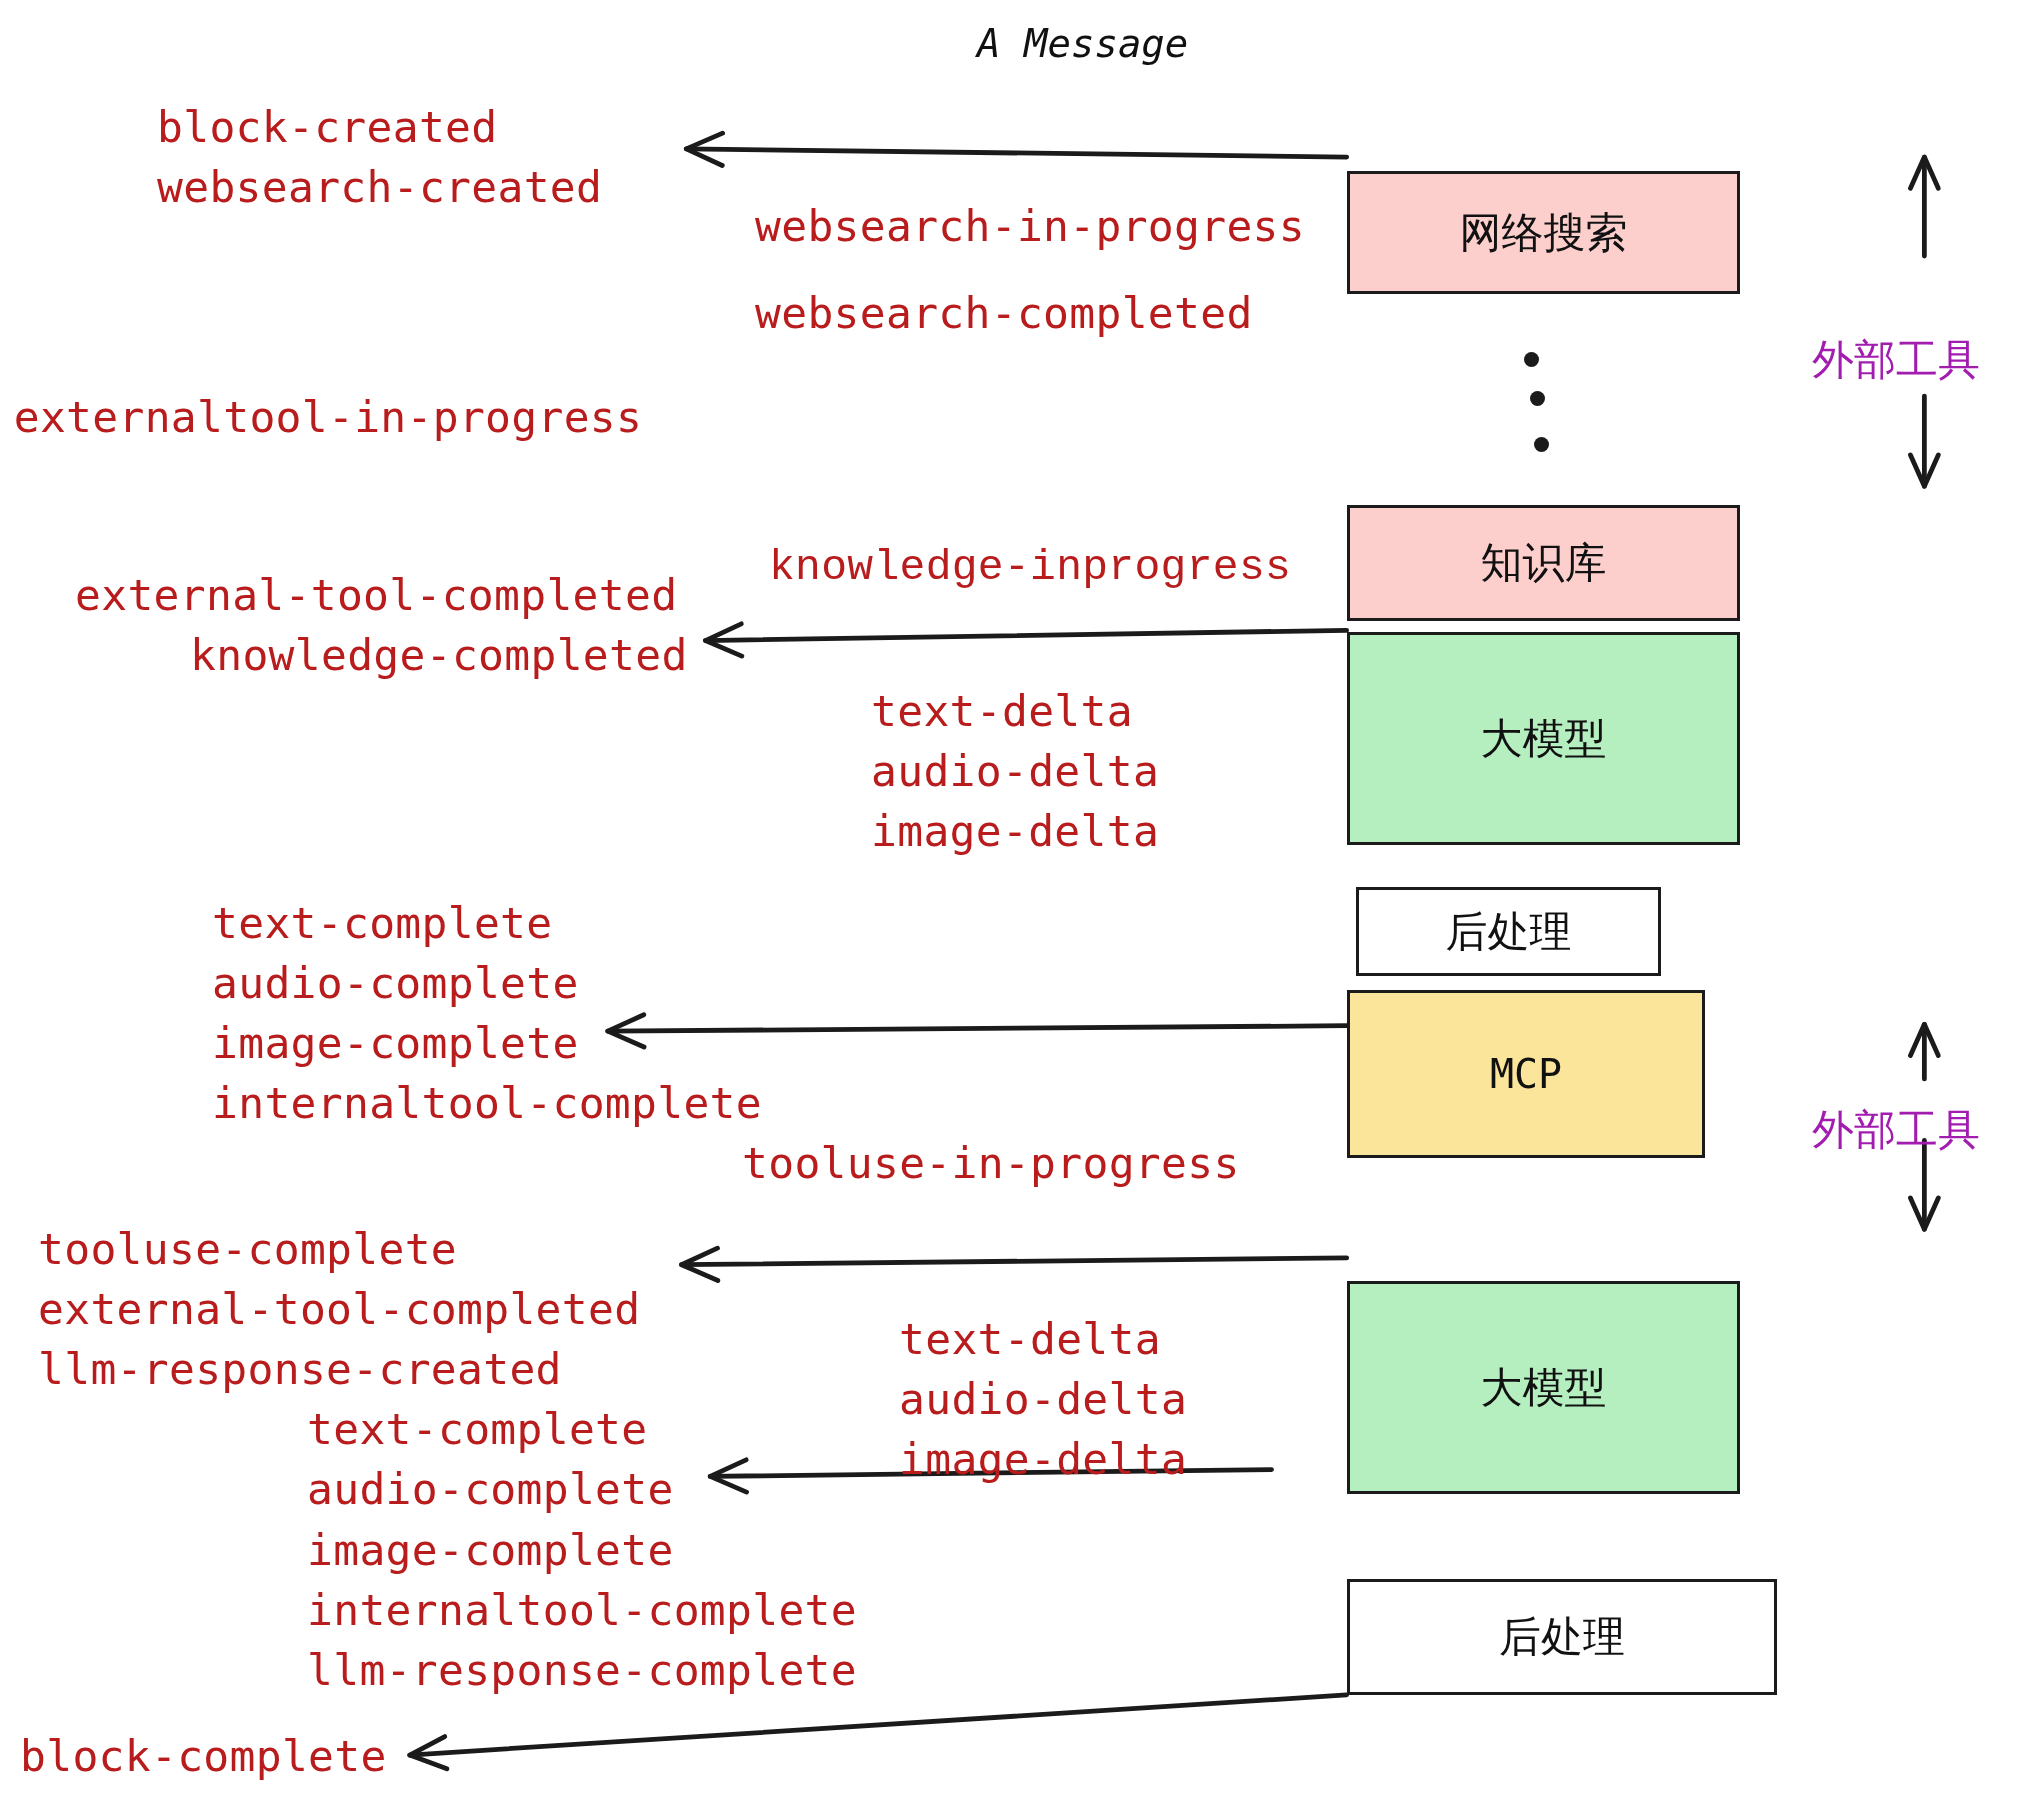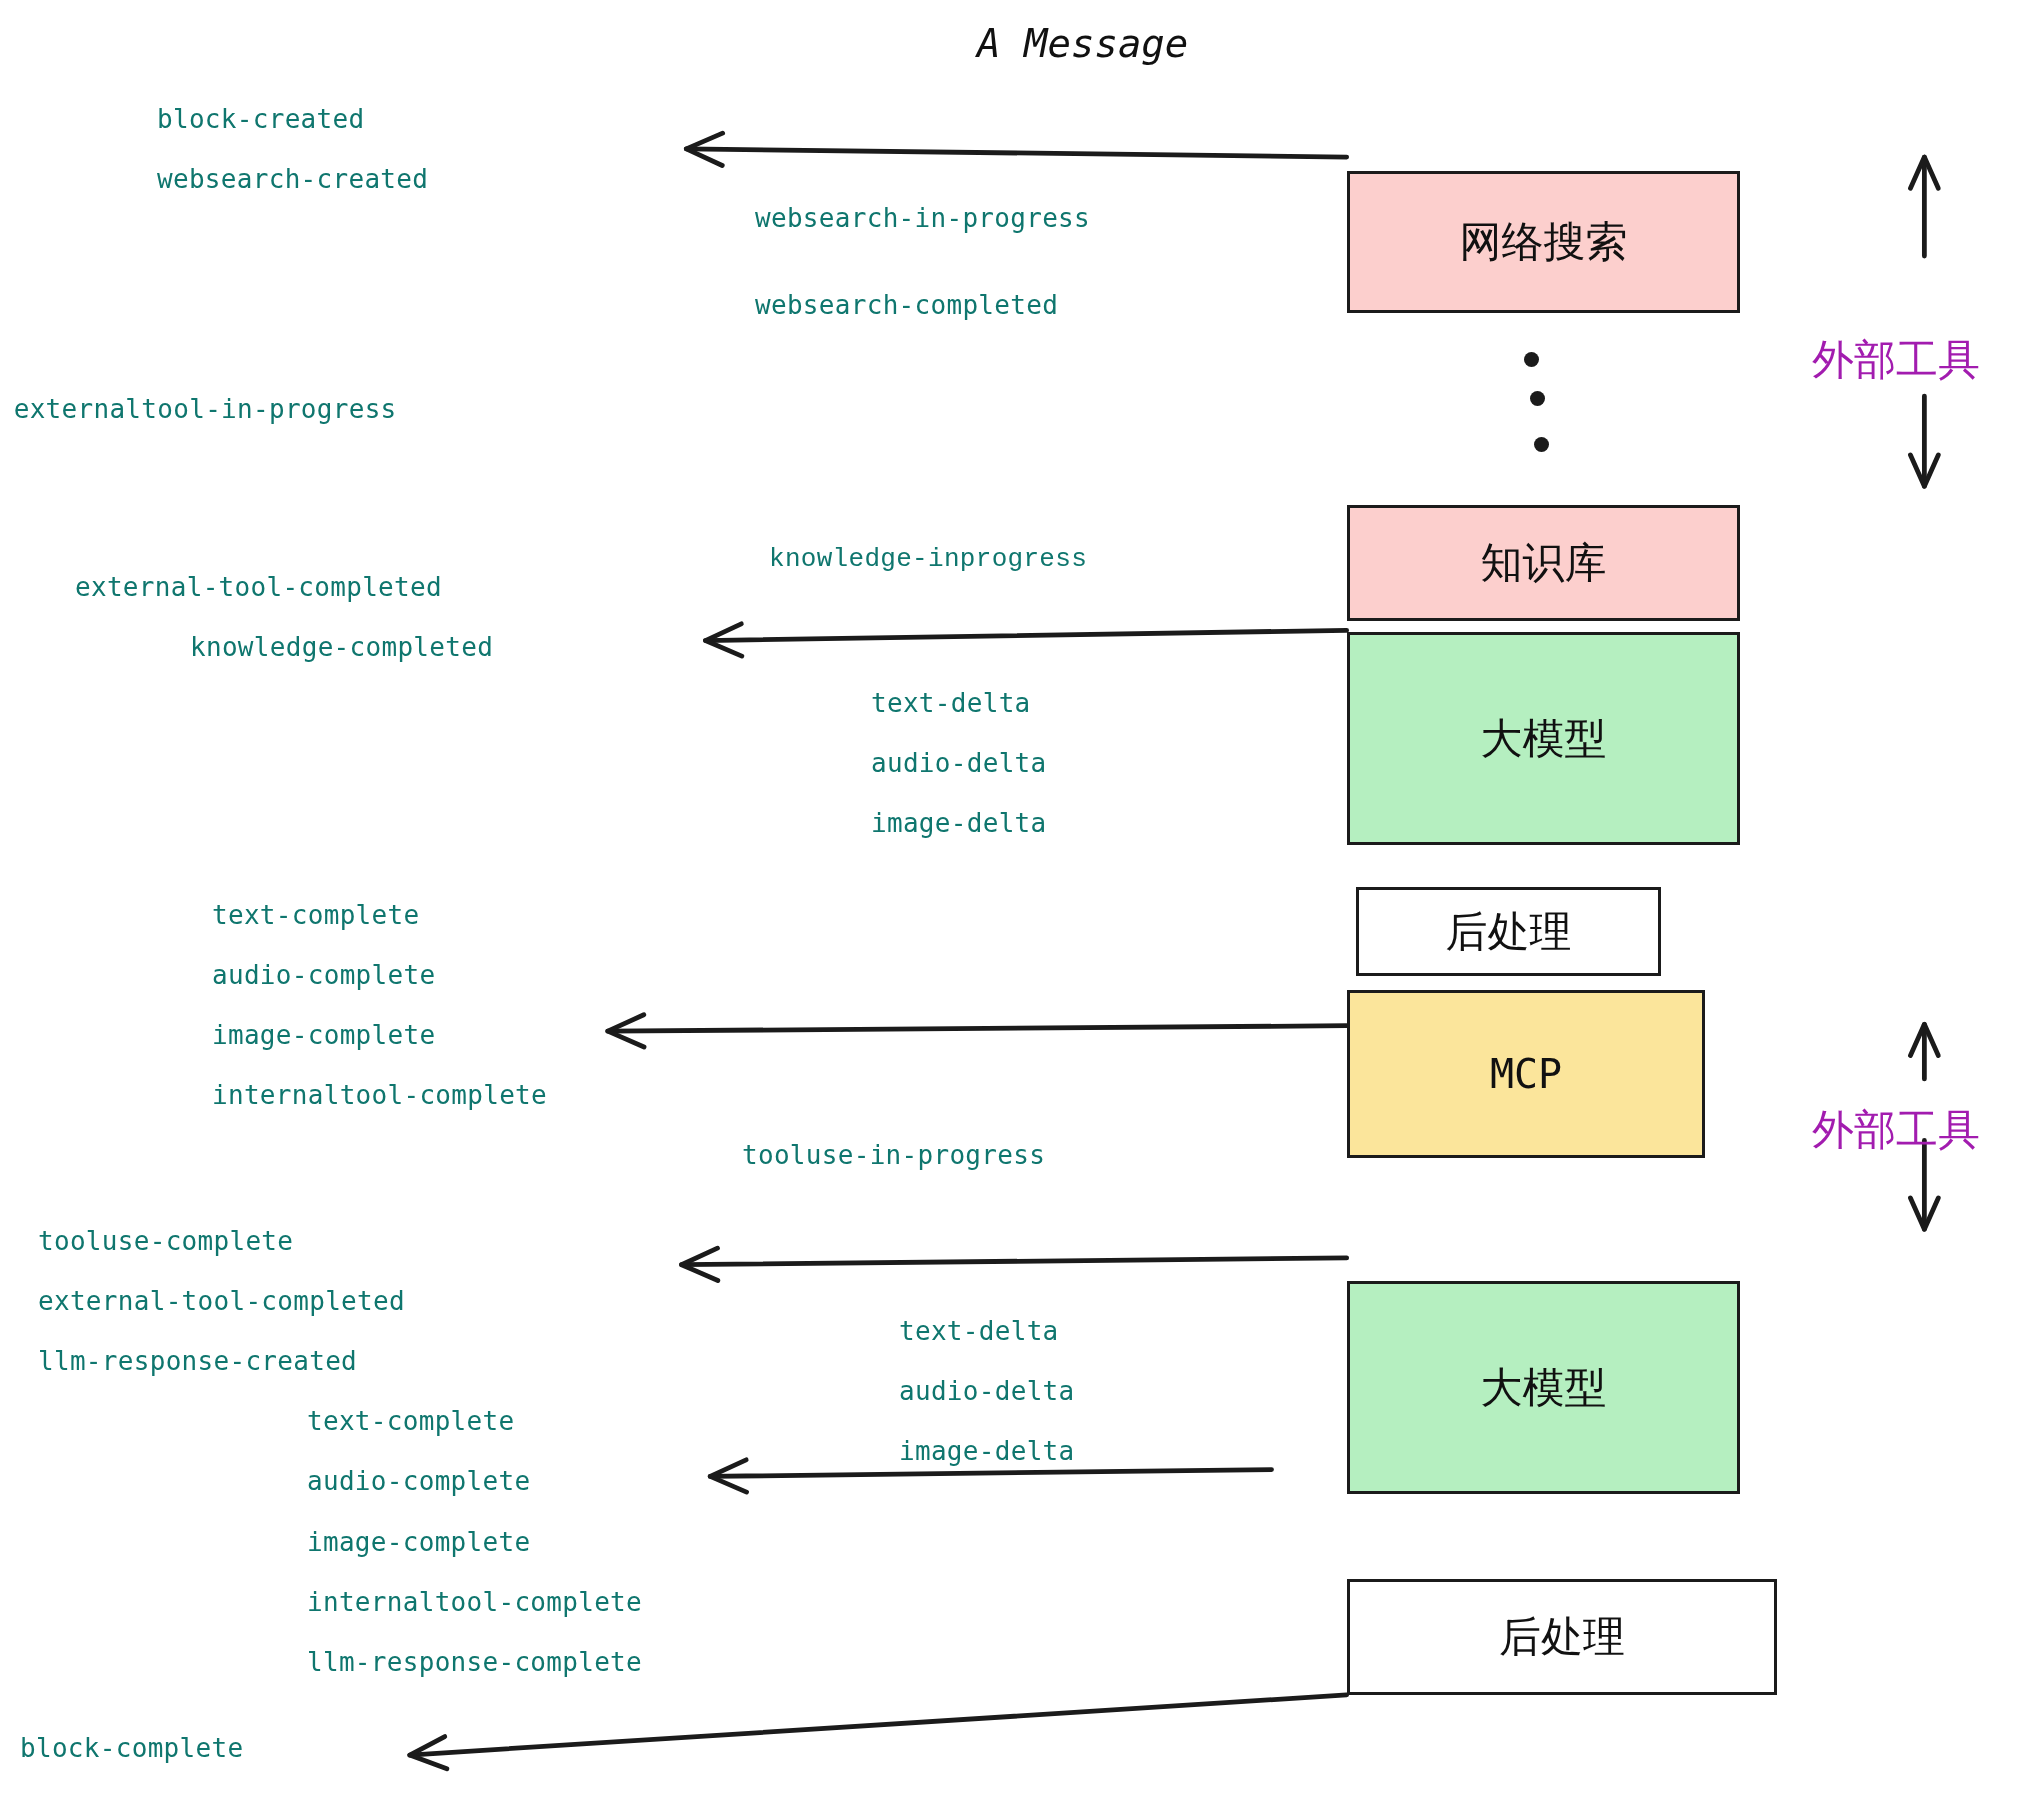--- a/index.html
+++ b/index.html
@@ -20,23 +20,23 @@
     left: 0;
     top: 0;
     width: 2035px;
     height: 1796px;
     pointer-events: none;
   }
   .evt {
     position: absolute;
     white-space: nowrap;
     font-family: "DejaVu Sans Mono", "Liberation Mono", monospace;
-    font-size: 26px;
+    font-size: 43px;
     letter-spacing: 0.3px;
-    color: #0f766e;
+    color: #b91c1c;
     line-height: 1;
   }
   .title {
     position: absolute;
     white-space: nowrap;
     font-family: "DejaVu Sans Mono", "Liberation Mono", monospace;
     font-size: 39px;
     color: #111111;
     line-height: 1;
     font-style: italic;
@@ -98,21 +98,21 @@
         <line x1="2818" y1="1580" x2="2818" y2="1500"></line>
         <path d="M 2838.3880226529786 1545.6544470156155 L 2818 1500 L 2797.6119773470214 1545.6544470156155"></path>
         <line x1="2818" y1="1670" x2="2818" y2="1800"></line>
         <path d="M 2797.6119773470214 1754.3455529843845 L 2818 1800 L 2838.3880226529786 1754.3455529843845"></path>
       </g>
   </svg>
 
   <div class="title" id="diagram-title" style="left: 977px; top: 24px;">A Message</div>
 
   <div id="nodes-container">
-      <div class="node" style="left: 1347px; top: 171px; width: 393px; height: 142px; background: rgb(252, 207, 205); border-color: rgb(27, 27, 27); text-align: right;">
+      <div class="node" style="left: 1347px; top: 171px; width: 393px; height: 123px; background: rgb(252, 207, 205); border-color: rgb(27, 27, 27); text-align: right;">
         <span>网络搜索</span>
       </div>
       <div class="node" style="left: 1347px; top: 505px; width: 393px; height: 116px; background: rgb(252, 207, 205); border-color: rgb(27, 27, 27);">
         <span>知识库</span>
       </div>
       <div class="node" style="left: 1347px; top: 632px; width: 393px; height: 213px; background: rgb(181, 239, 192); border-color: rgb(27, 27, 27);">
         <span>大模型</span>
       </div>
       <div class="node" style="left: 1356px; top: 887px; width: 305px; height: 89px; background: rgb(255, 255, 255); border-color: rgb(27, 27, 27);">
         <span>后处理</span>

